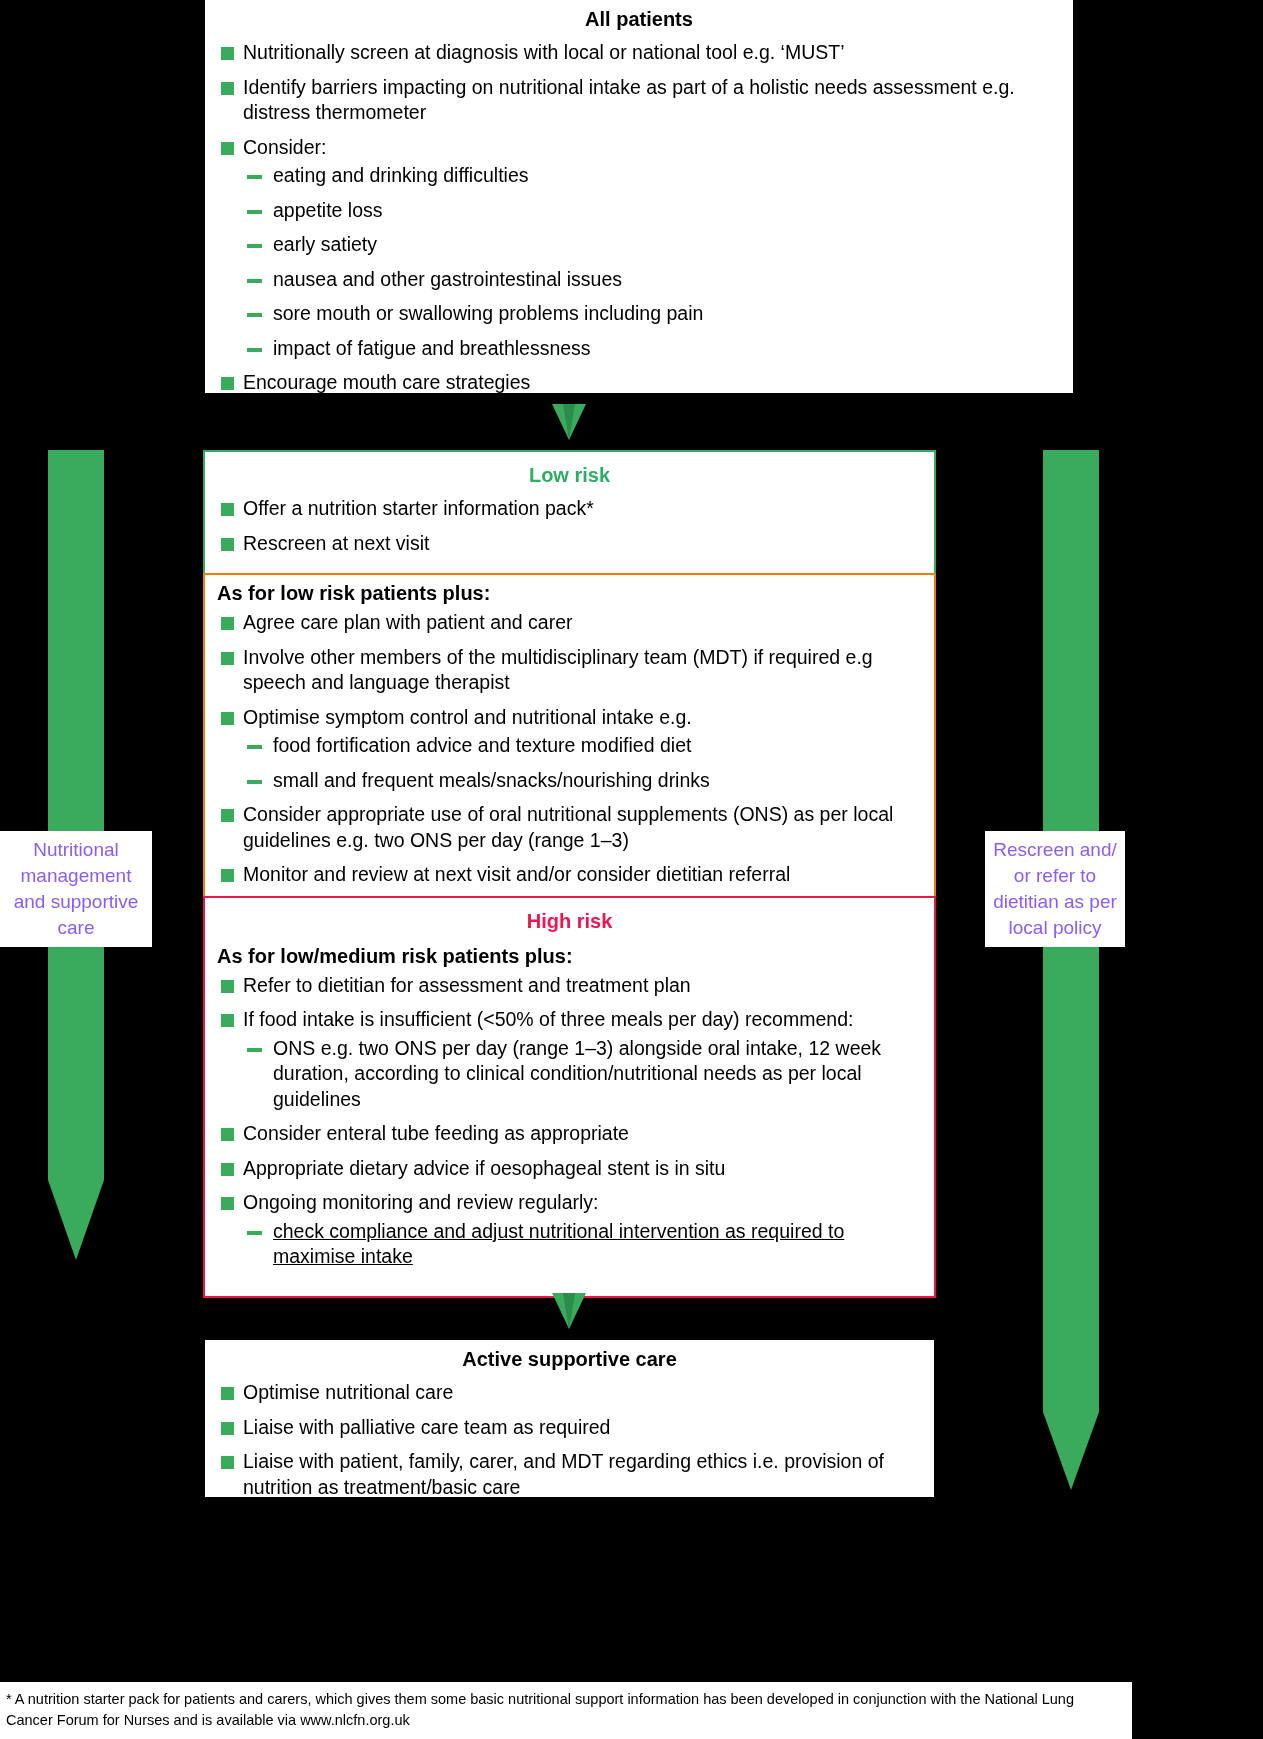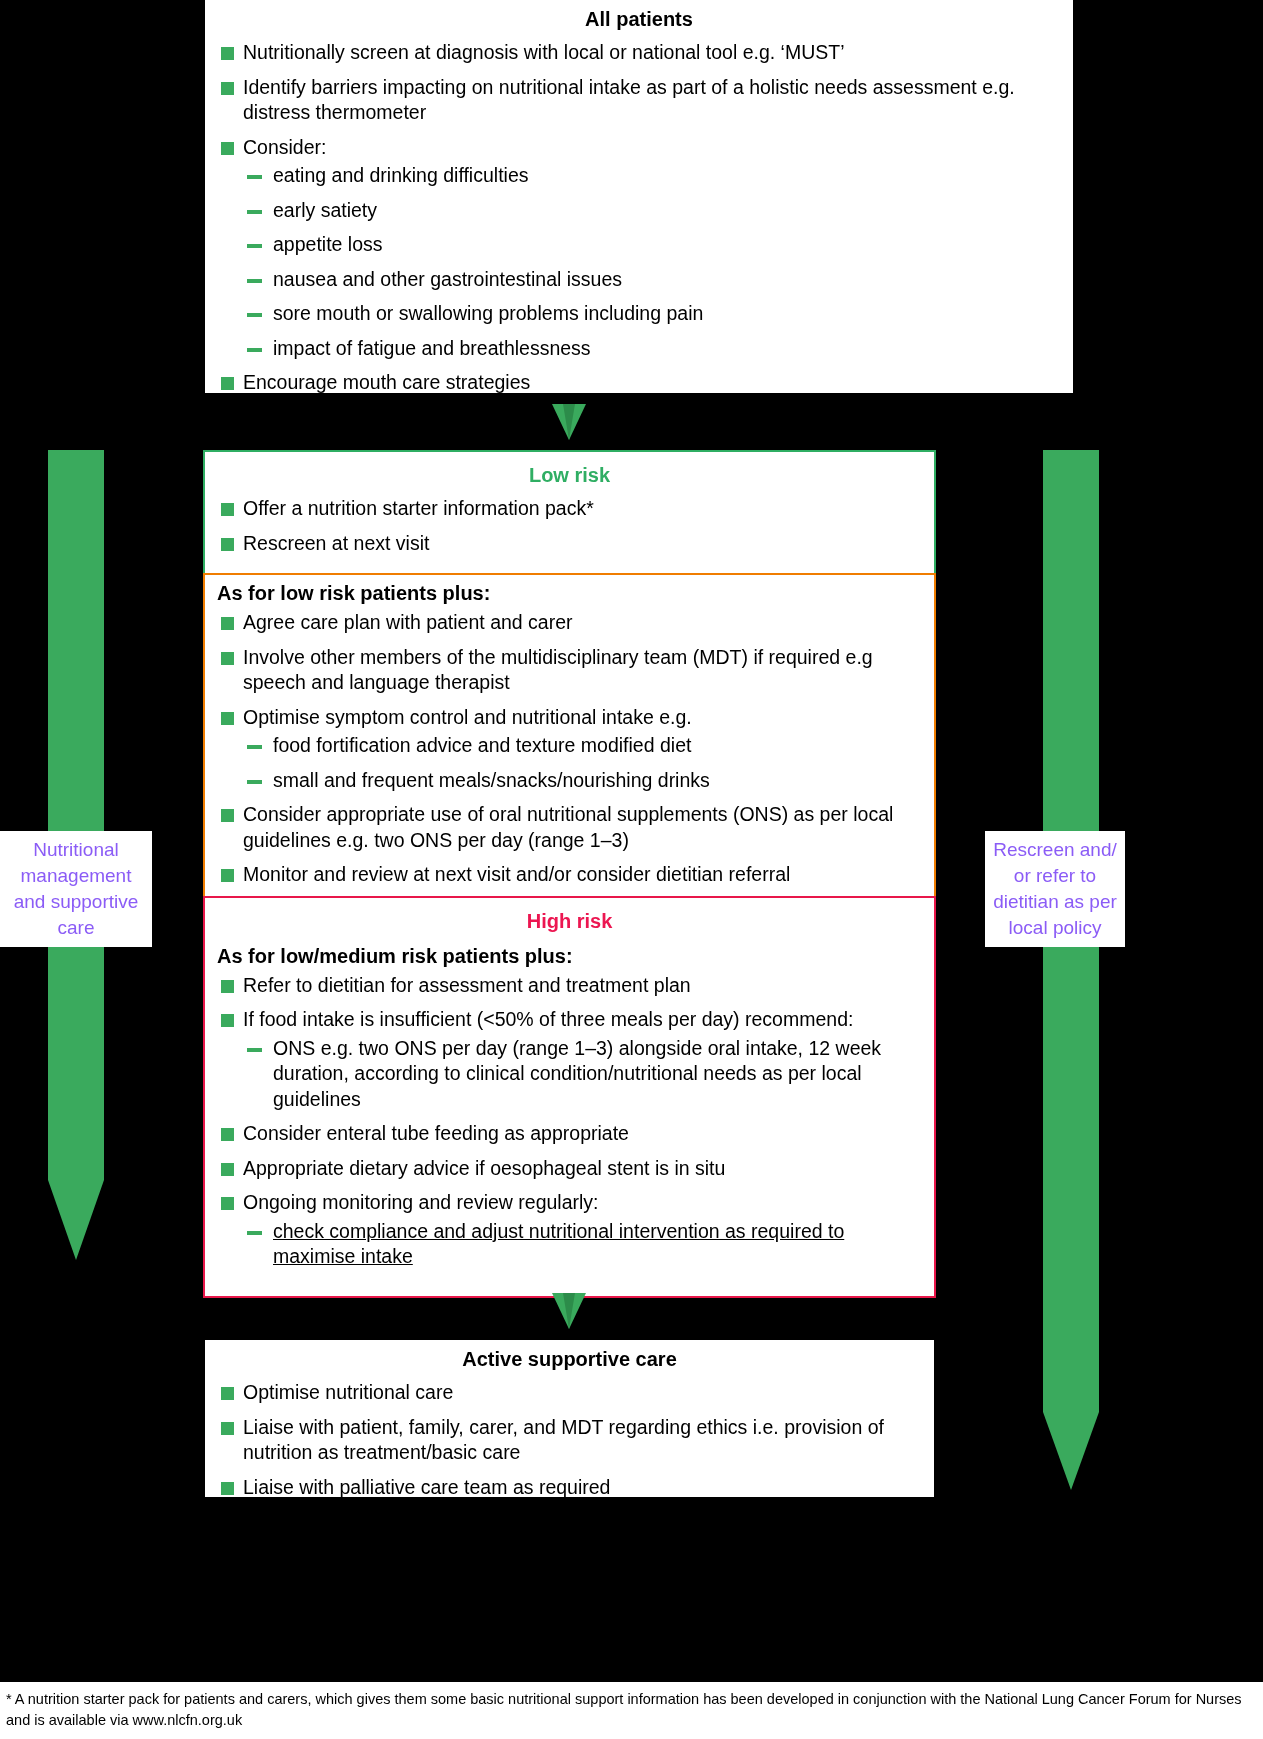--- a/index.html
+++ b/index.html
@@ -118,21 +118,21 @@
     text-align: center;
     font-size: 19px;
     line-height: 26px;
     padding: 6px 4px;
   }
 
   
   #footnote {
     position: absolute;
     left: 0; bottom: 0;
-    width: 1263px;
+    width: 1132px;
     background: #ffffff;
     color: #000000;
     font-size: 14.5px;
     line-height: 21px;
     padding: 7px 10px 8px 6px;
   }
 </style>
 </head>
 <body>
 
@@ -160,22 +160,22 @@
       <li>
         <span>Nutritionally screen at diagnosis with local or national tool e.g. ‘MUST’</span>
       </li>
       <li>
         <span>Identify barriers impacting on nutritional intake as part of a holistic needs assessment e.g. distress thermometer</span>
       </li>
       <li class="tight">
         <span>Consider:</span>
         <ul class="lv2">
           <li><span>eating and drinking difficulties</span></li>
+          <li><span>appetite loss</span></li>
           <li><span>early satiety</span></li>
-          <li><span>appetite loss</span></li>
           <li><span>nausea and other gastrointestinal issues</span></li>
           <li><span>sore mouth or swallowing problems including pain</span></li>
           <li><span>impact of fatigue and breathlessness</span></li>
         </ul>
       </li>
       <li>
         <span>Encourage mouth care strategies</span>
       </li>
     </ul>
   </div>
@@ -237,22 +237,22 @@
 
   <div class="v-arrow-small" style="left:552px; top:1293px;">
     <div class="head"></div>
     <div class="head-in"></div>
   </div>
 
   <div class="box" style="left:205px; top:1340px; width:729px; height:157px; padding:0 12px 6px 12px;">
     <div class="box-title">Active supportive care</div>
     <ul class="lv1">
       <li><span>Optimise nutritional care</span></li>
+      <li><span>Liaise with palliative care team as required</span></li>
       <li><span>Liaise with patient, family, carer, and MDT regarding ethics i.e. provision of nutrition as treatment/basic care</span></li>
-      <li><span>Liaise with palliative care team as required</span></li>
     </ul>
   </div>
 
   <div id="footnote">
     <span>* A nutrition starter pack for patients and carers, which gives them some basic nutritional support information has been developed in conjunction with the National Lung Cancer Forum for Nurses and is available via www.nlcfn.org.uk</span>
   </div>
 
 </div>
 
 </body></html>

